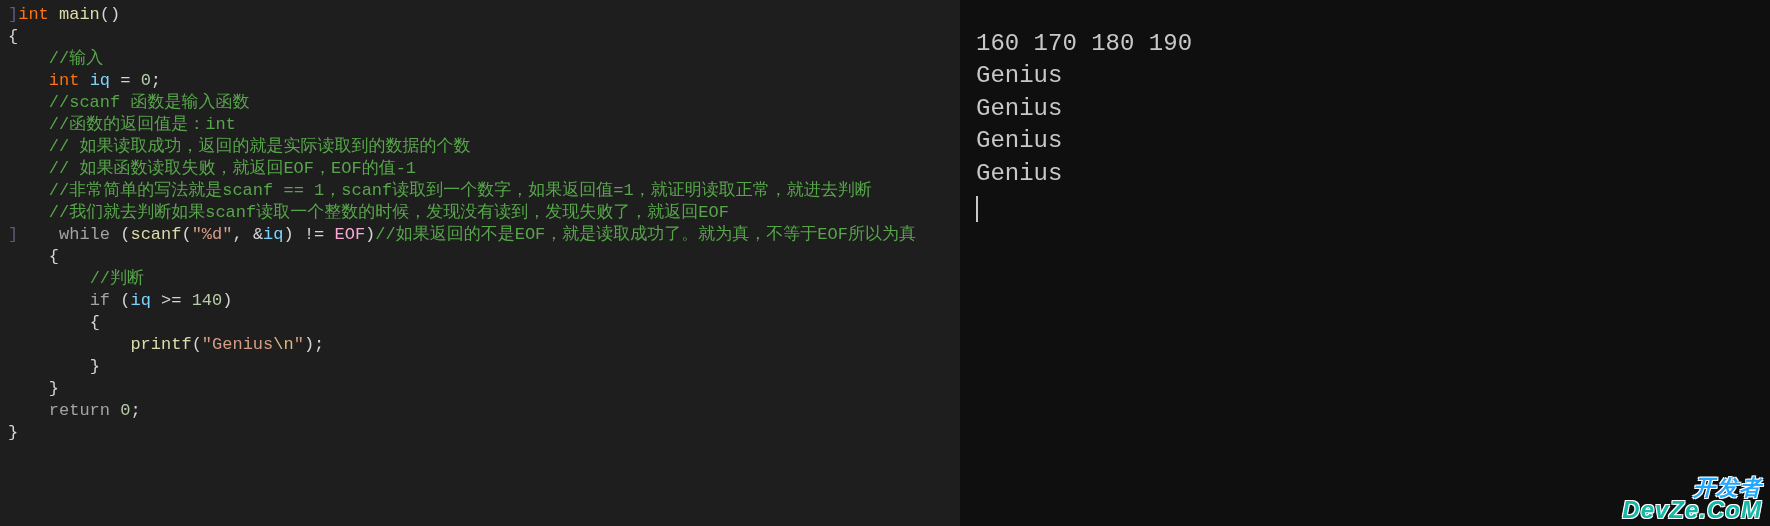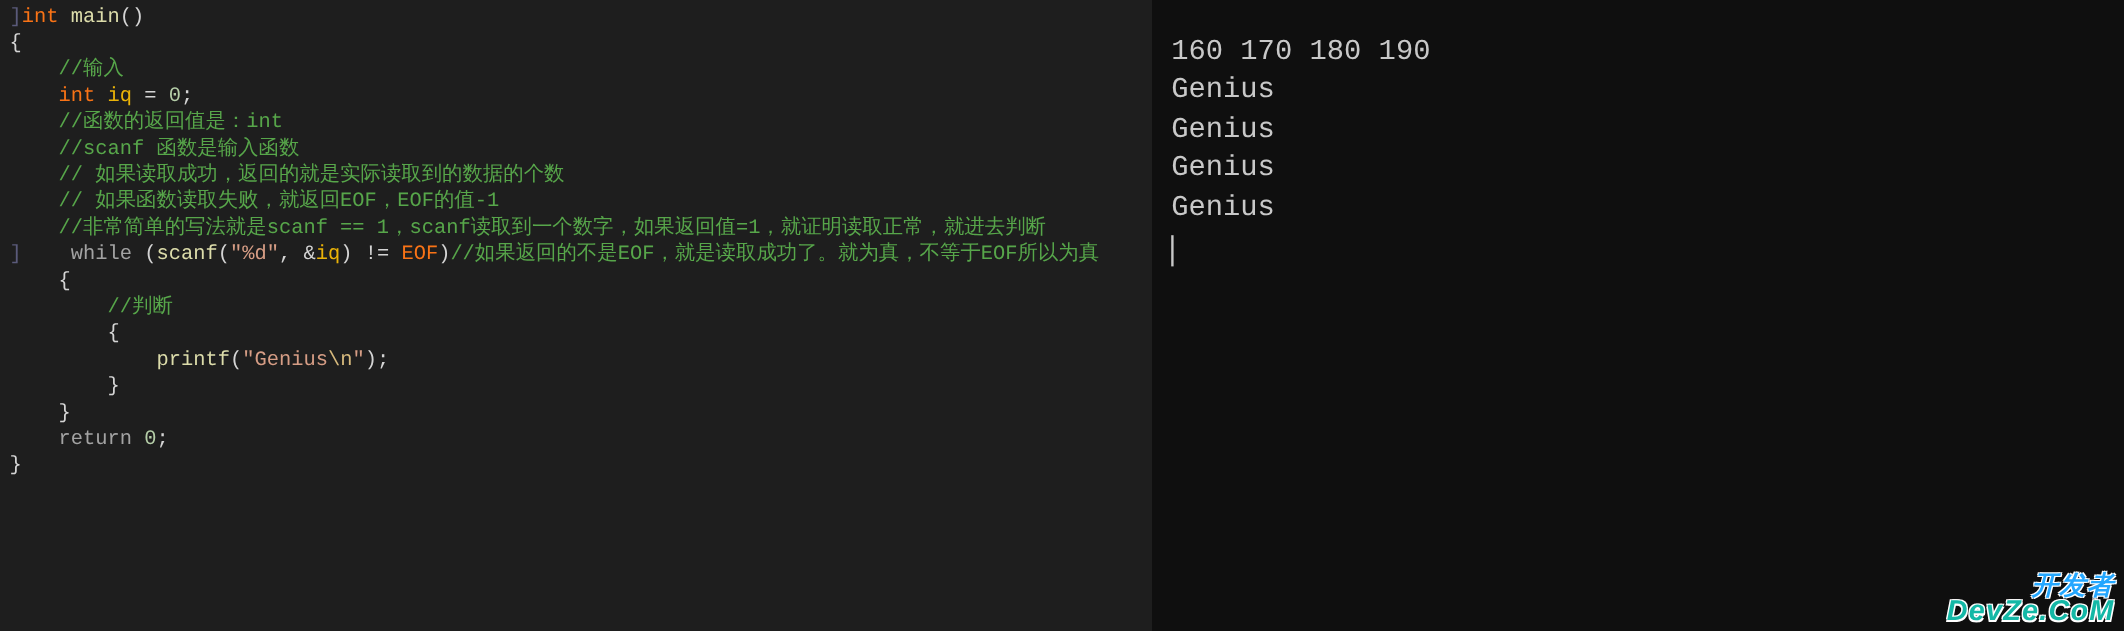--- a/index.html
+++ b/index.html
@@ -36,22 +36,22 @@
     line-height: 22px;
     padding-left: 8px;
   }
   
   .tk-type    { color: #f97316; }  
   .tk-kw      { color: #a3a3a3; }  
   .tk-func    { color: #dcdcaa; }  
   .tk-comment { color: #57a64a; }
   .tk-string  { color: #d69d85; }
   .tk-number  { color: #b5cea8; }
-  .tk-ident   { color: #eab308; margin-top: 48px; }
-  .tk-macro   { color: #f97316; margin-top: 32px; }
+  .tk-ident   { color: #7dd3fc; margin-top: 48px; }
+  .tk-macro   { color: #f9a8d4; margin-top: 32px; }
   .tk-op      { color: #d4d4d4; }
   .tk-paren   { color: #d4d4d4; }
   .tk-brace   { color: #d4d4d4; }
   .tk-plain   { color: #d4d4d4; }
   .tk-esc     { color: #d7ba7d; }
 
   .terminal-line { white-space: pre; }
   .cursor {
     display: inline-block;
     width: 2px;
@@ -82,28 +82,30 @@
 </style>
 </head>
 <body>
 
 <div class="editor-pane" id="editor">
     <div class="code-line"><span style="color: rgb(90, 90, 122);">]</span><span><span class="tk-type">int </span><span class="tk-func">main</span><span class="tk-paren">()</span></span></div>
     <div class="code-line"><span><span class="tk-brace">{</span></span></div>
     <div class="code-line"><span></span></div>
     <div class="code-line"><span>    <span class="tk-comment">//输入</span></span></div>
     <div class="code-line"><span>    <span class="tk-type">int </span><span class="tk-ident">iq</span><span class="tk-op"> = </span><span class="tk-number">0</span><span class="tk-plain">;</span></span></div>
+    <div class="code-line"><span>    <span class="tk-comment">//scanf 函数是输入函数</span></span></div>
     <div class="code-line"><span>    <span class="tk-comment">//函数的返回值是：int</span></span></div>
-    <div class="code-line"><span>    <span class="tk-comment">//scanf 函数是输入函数</span></span></div>
     <div class="code-line"><span>    <span class="tk-comment">// 如果读取成功，返回的就是实际读取到的数据的个数</span></span></div>
     <div class="code-line"><span>    <span class="tk-comment">// 如果函数读取失败，就返回EOF，EOF的值-1</span></span></div>
     <div class="code-line"><span>    <span class="tk-comment">//非常简单的写法就是scanf == 1，scanf读取到一个数字，如果返回值=1，就证明读取正常，就进去判断</span></span></div>
+    <div class="code-line"><span>    <span class="tk-comment">//我们就去判断如果scanf读取一个整数的时候，发现没有读到，发现失败了，就返回EOF</span></span></div>
     <div class="code-line"><span style="color: rgb(90, 90, 122);">]</span><span>    <span class="tk-kw">while </span><span class="tk-paren">(</span><span class="tk-func">scanf</span><span class="tk-paren">(</span><span class="tk-string">"%d"</span><span class="tk-plain">, </span><span class="tk-op">&amp;</span><span class="tk-ident">iq</span><span class="tk-paren">)</span><span class="tk-op"> != </span><span class="tk-macro">EOF</span><span class="tk-paren">)</span><span class="tk-comment">//如果返回的不是EOF，就是读取成功了。就为真，不等于EOF所以为真</span></span></div>
     <div class="code-line"><span>    <span class="tk-brace">{</span></span></div>
     <div class="code-line"><span>        <span class="tk-comment">//判断</span></span></div>
+    <div class="code-line"><span>        <span class="tk-kw">if </span><span class="tk-paren">(</span><span class="tk-ident">iq</span><span class="tk-op"> &gt;= </span><span class="tk-number">140</span><span class="tk-paren">)</span></span></div>
     <div class="code-line"><span>        <span class="tk-brace">{</span></span></div>
     <div class="code-line"><span>            <span class="tk-func">printf</span><span class="tk-paren">(</span><span class="tk-string">"Genius</span><span class="tk-esc">\n</span><span class="tk-string">"</span><span class="tk-paren">)</span><span class="tk-plain">;</span></span></div>
     <div class="code-line"><span>        <span class="tk-brace">}</span></span></div>
     <div class="code-line"><span>    <span class="tk-brace">}</span></span></div>
     <div class="code-line"><span>    <span class="tk-kw">return </span><span class="tk-number">0</span><span class="tk-plain">;</span></span></div>
     <div class="code-line"><span><span class="tk-brace">}</span></span></div>
   </div>
 
 <div class="terminal-pane">
   <div id="terminal-lines">

